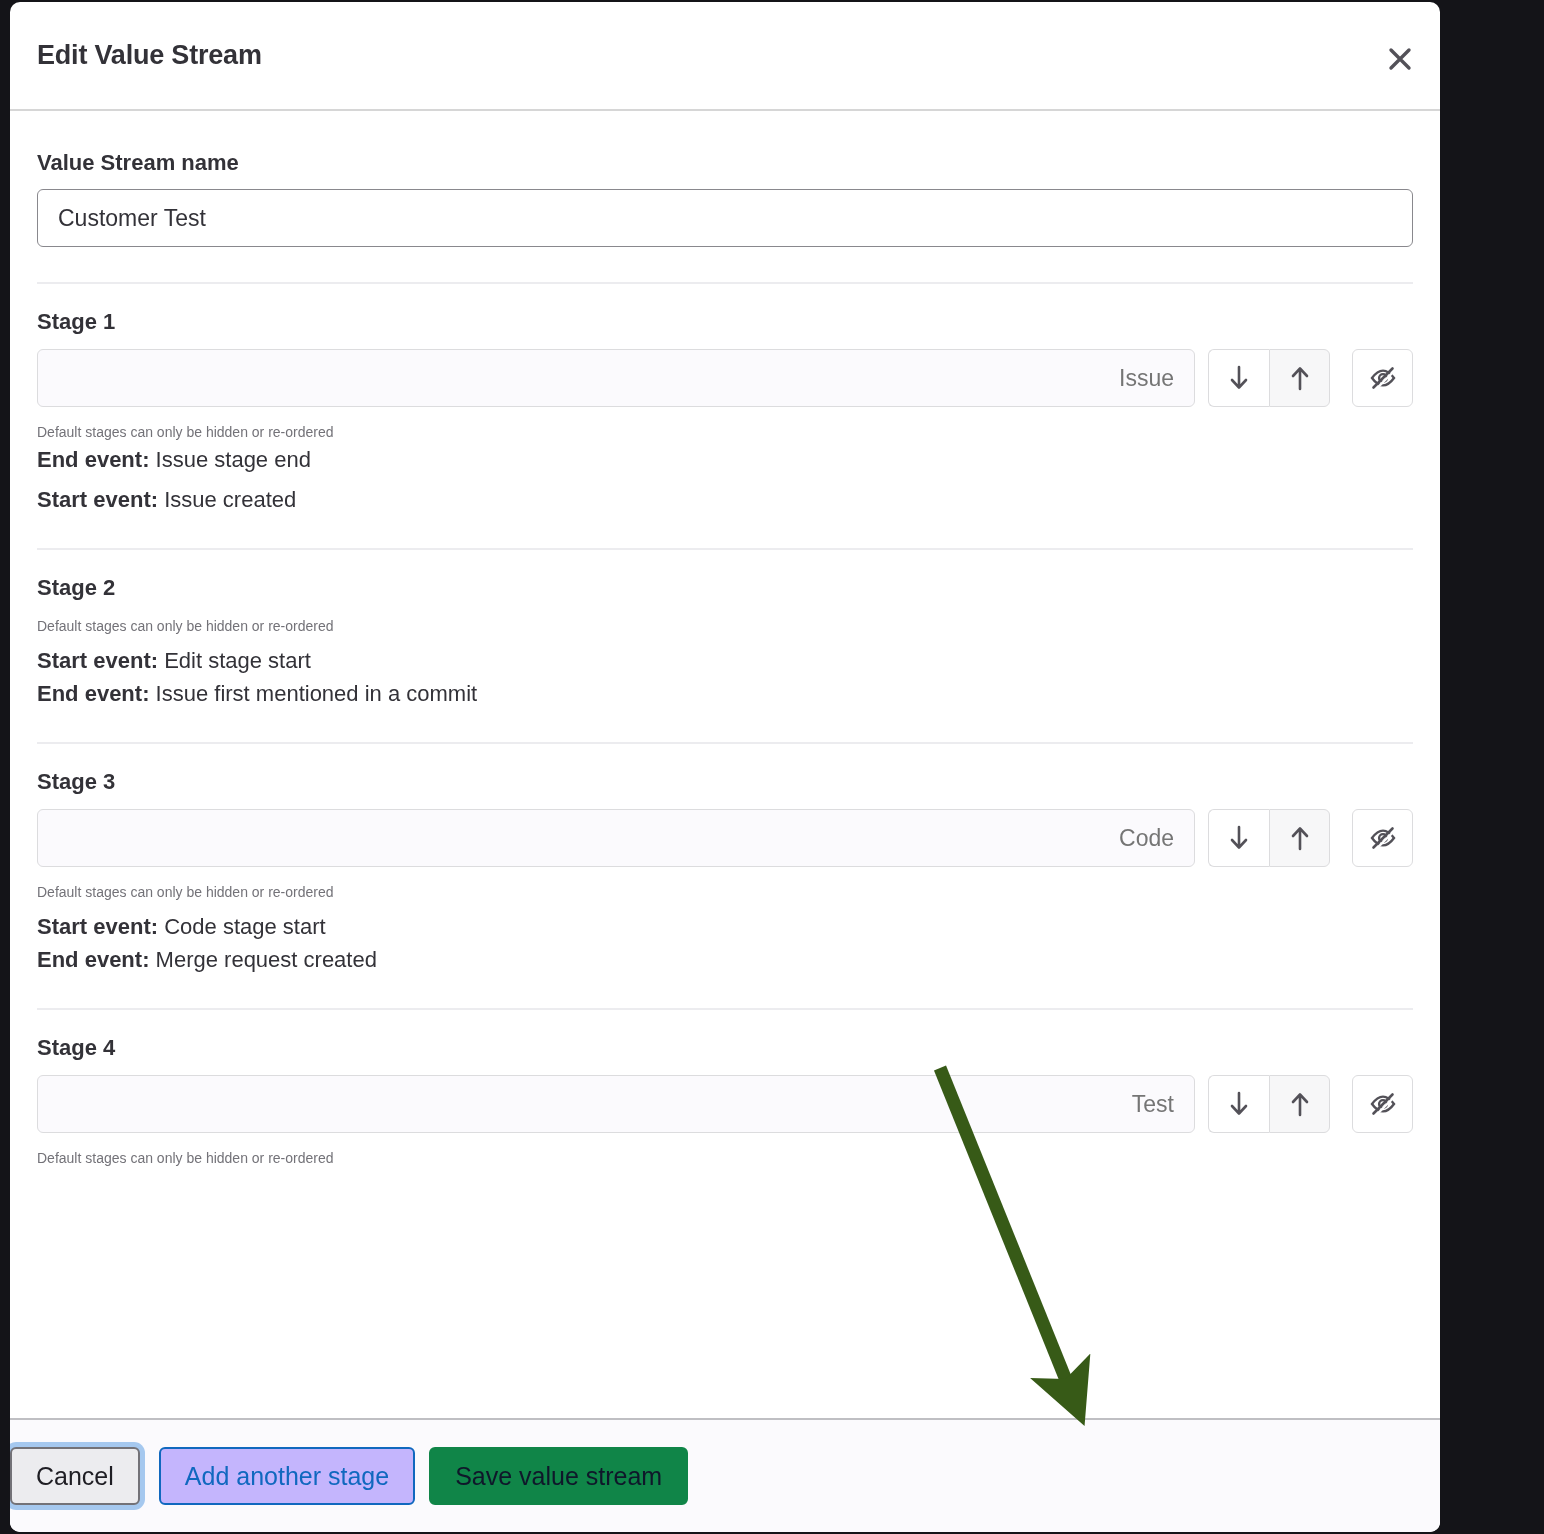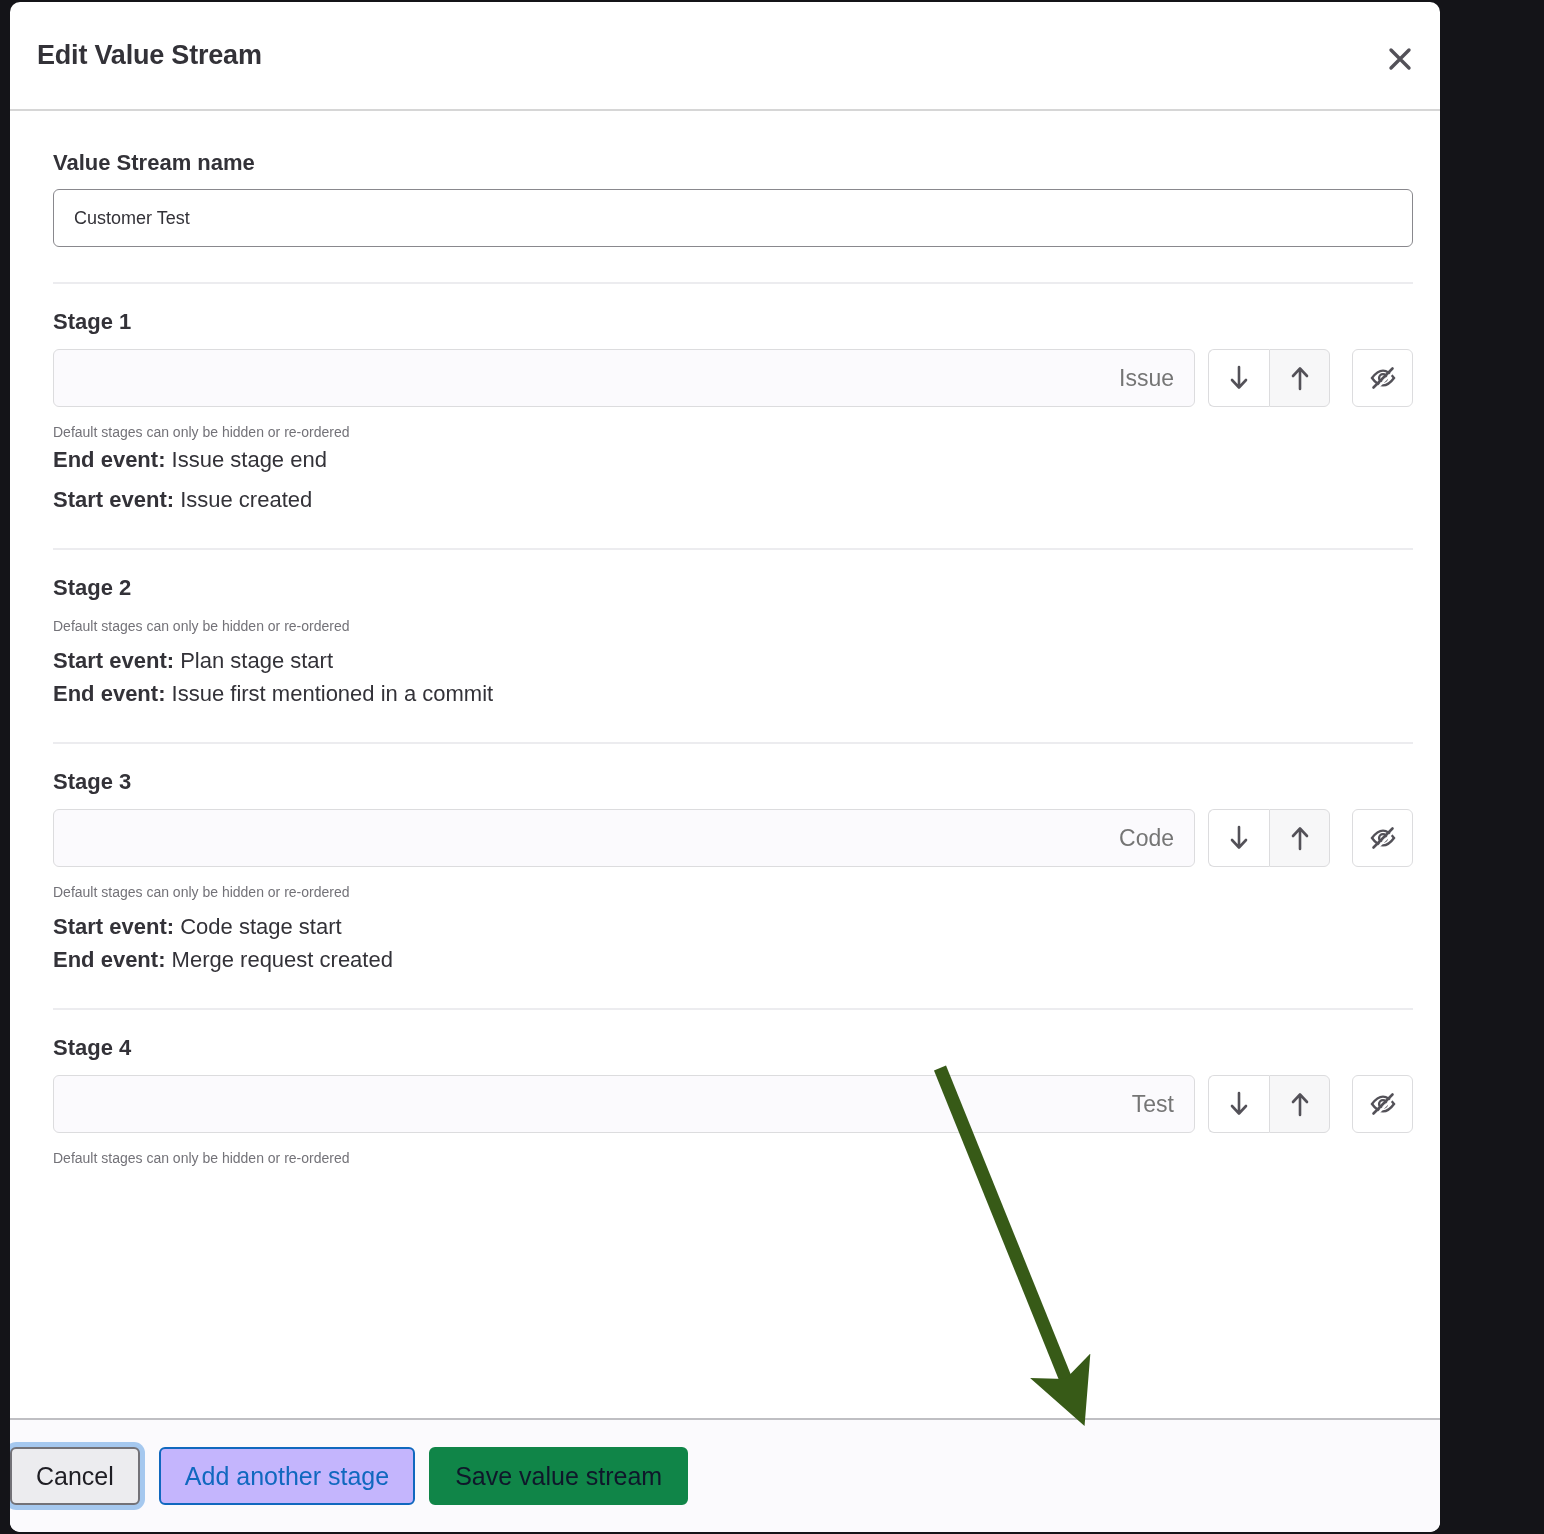--- a/index.html
+++ b/index.html
@@ -63,38 +63,37 @@
     padding: 0;
   }
   .close-btn svg { display: block; }
 
   
   .modal-body {
     flex: 1 1 auto;
     position: relative;
     overflow: hidden;
     padding: 0 27px;
-    margin-left: 16px;
   }
   .field-label {
     font-size: 22px;
     font-weight: bold;
     color: #333238;
     margin-top: 39px;
     margin-bottom: 13px;
   }
   .name-input {
     display: block;
     width: 100%;
     box-sizing: border-box;
     height: 58px;
     border: 1px solid #89888d;
     border-radius: 6px;
     background: #ffffff;
-    font-size: 18px;
+    font-size: 23px;
     font-family: "Liberation Sans", sans-serif;
     color: #333238;
     padding: 0 20px;
     outline: none;
   }
 
   .stage-block { position: relative; }
   .stage-divider {
     height: 0;
     border-top: 2px solid #ececef;
@@ -269,21 +268,21 @@
           <span>Issue created</span>
         </div>
       </div>
 
       <div class="stage-block">
         <div class="stage-divider"></div>
         <div class="stage-heading">Stage 2</div>
         <div class="helper-text">Default stages can only be hidden or re-ordered</div>
         <div class="event-line">
           <b>Start event:</b>
-          <span>Plan stage start</span>
+          <span>Edit stage start</span>
         </div>
         <div class="event-line second">
           <b>End event:</b>
           <span>Issue first mentioned in a commit</span>
         </div>
       </div>
 
       <div class="stage-block">
         <div class="stage-divider"></div>
         <div class="stage-heading">Stage 3</div>

